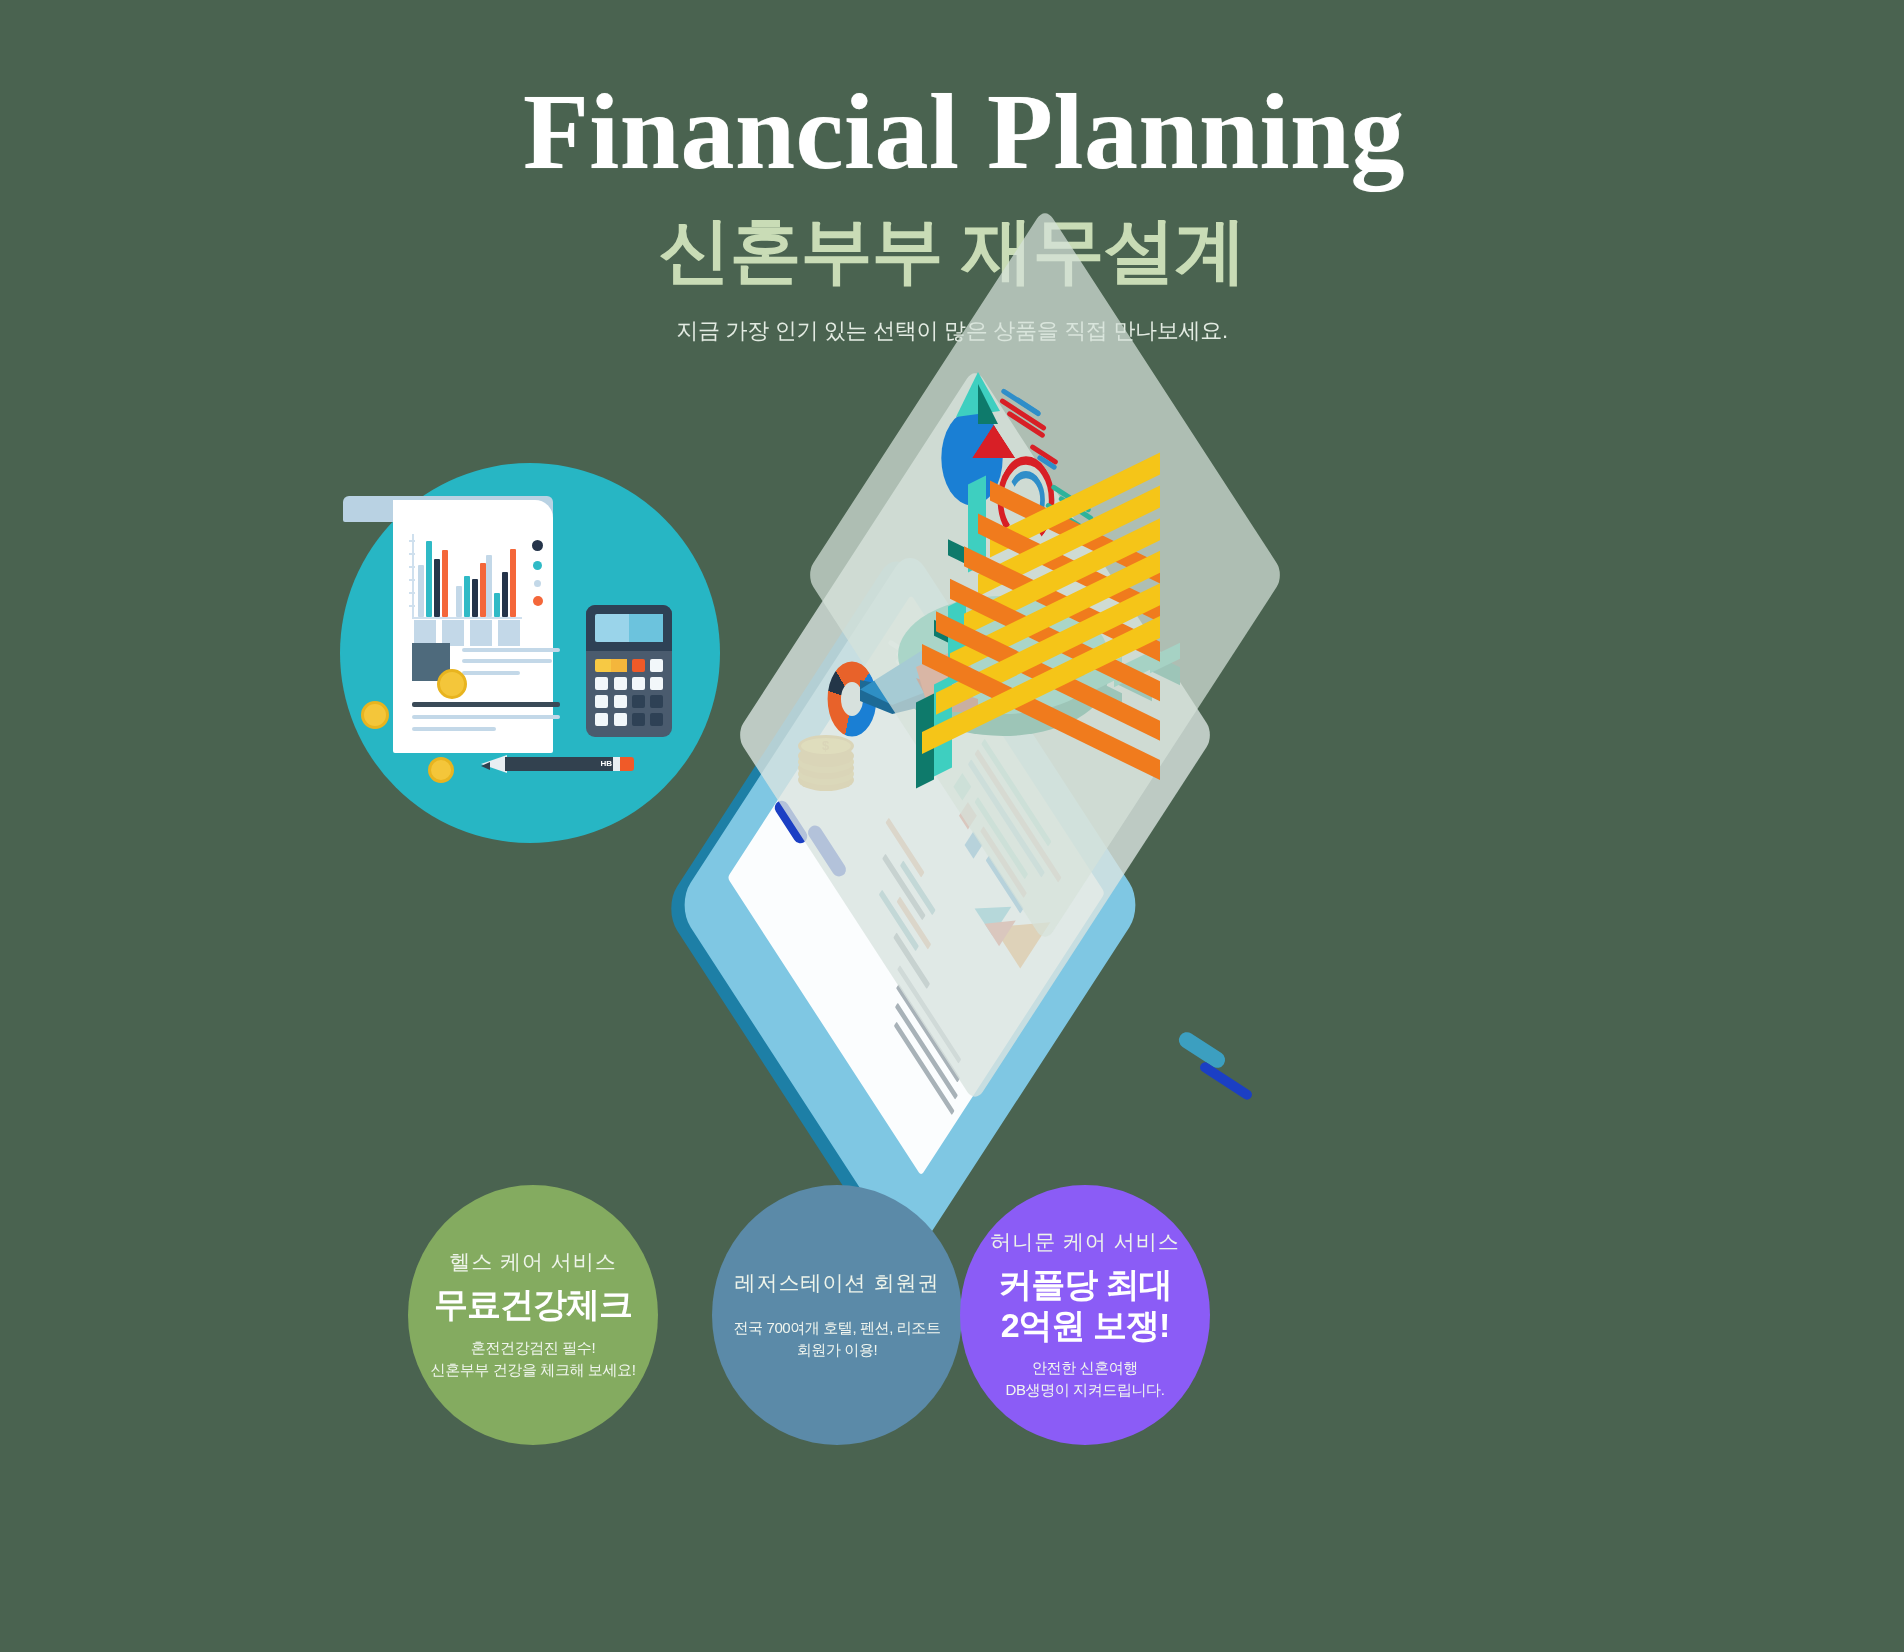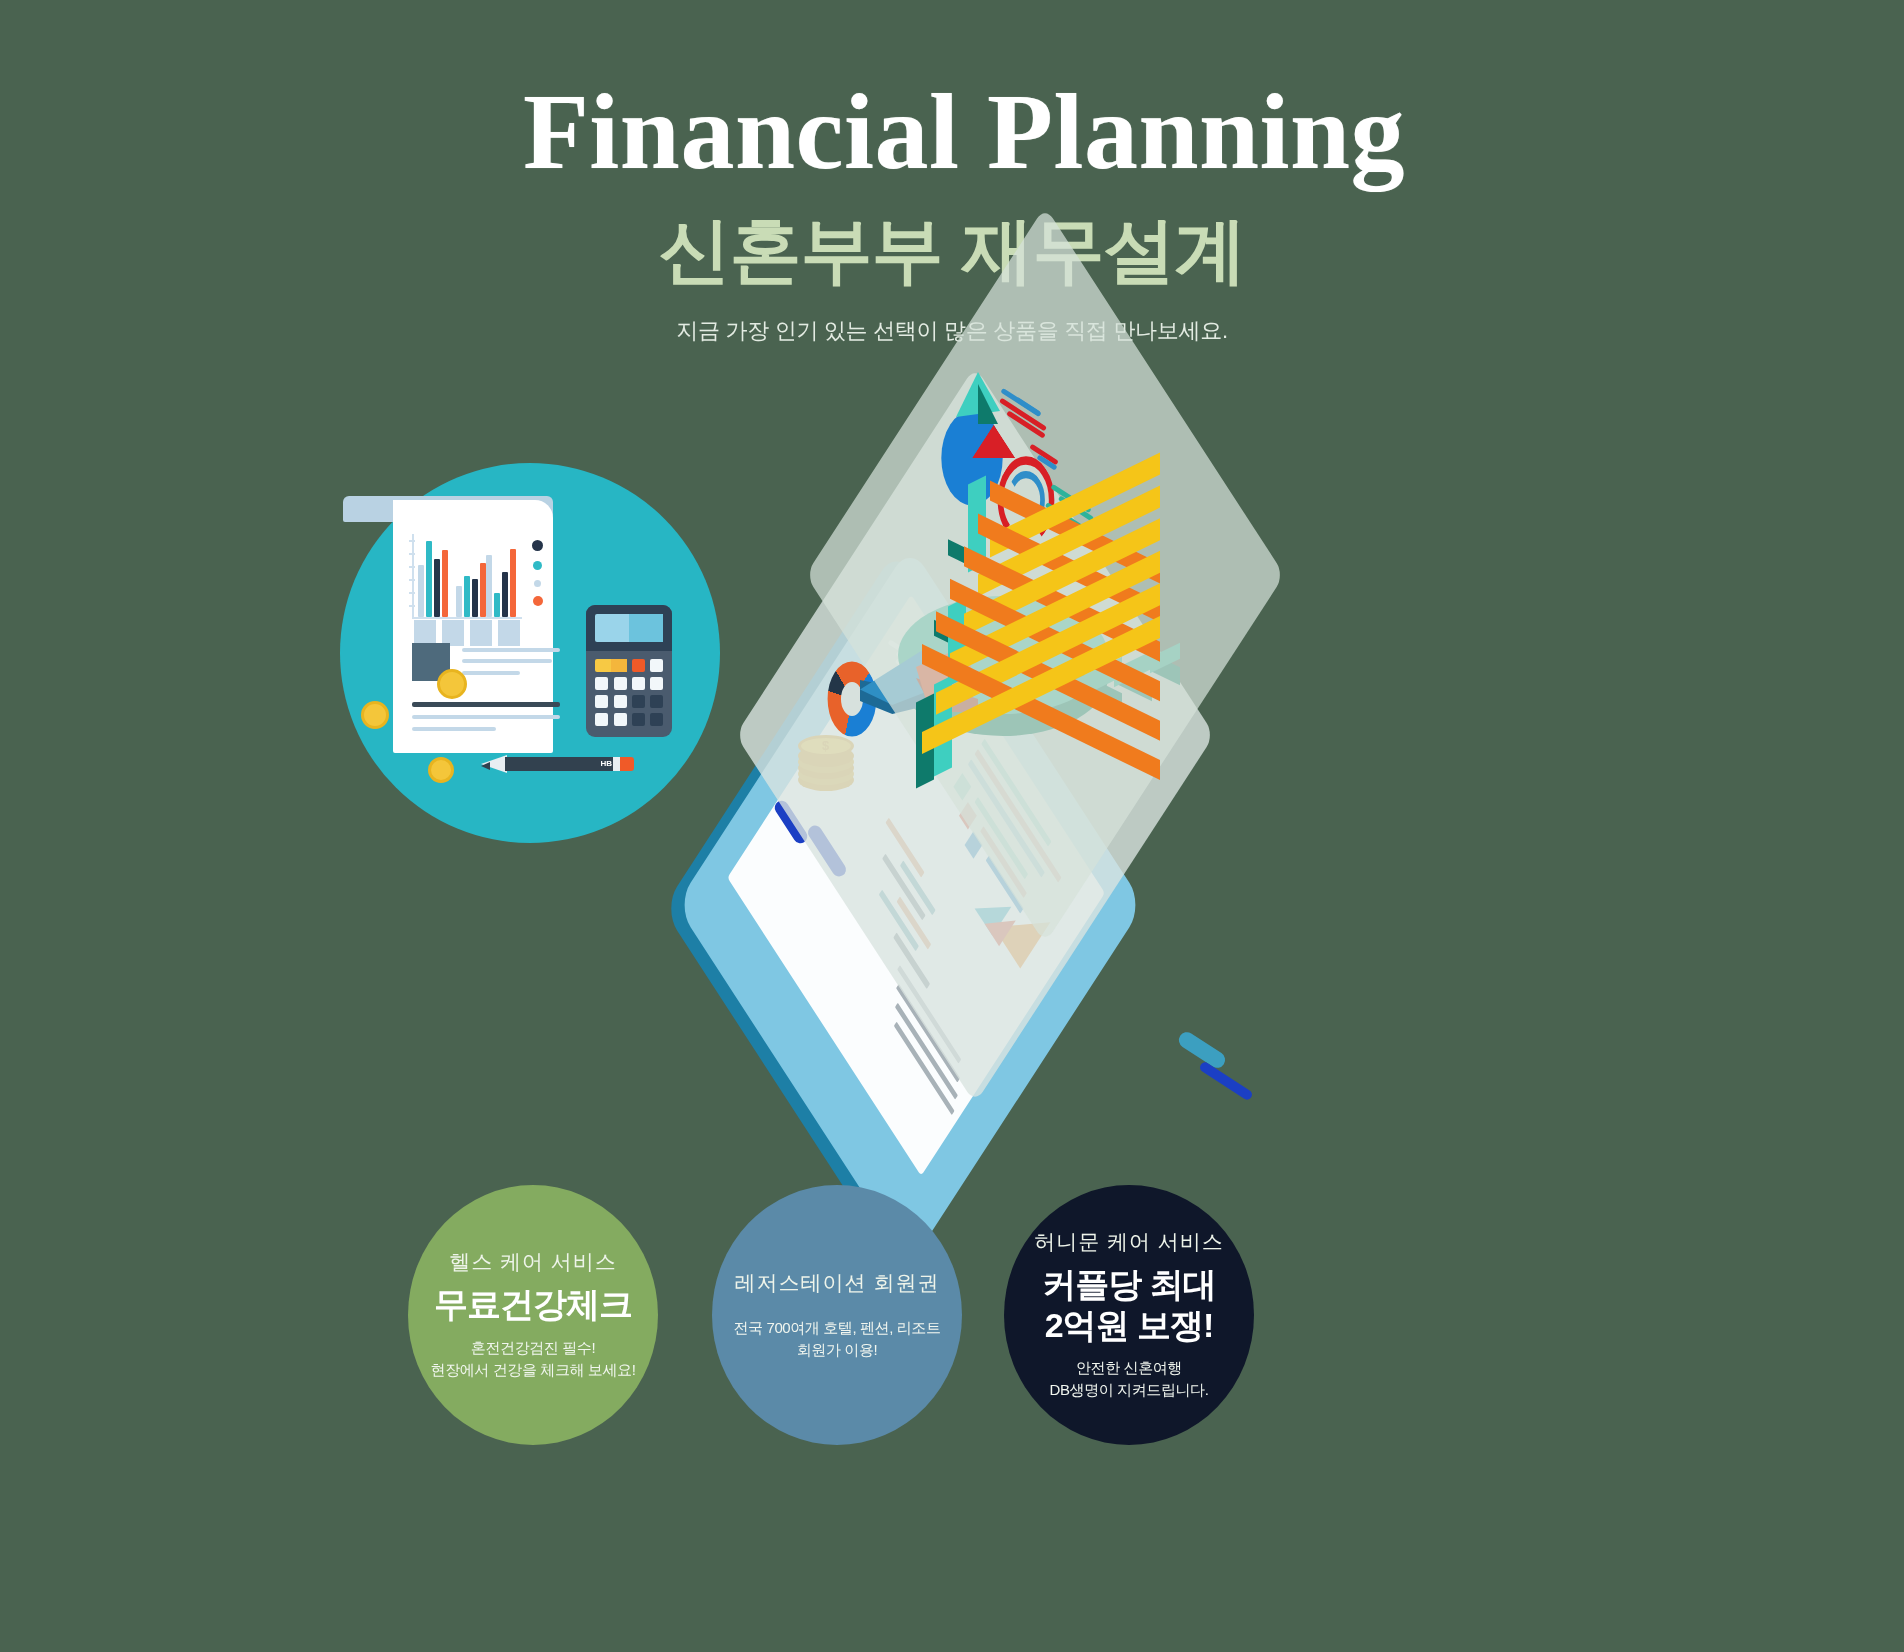--- a/index.html
+++ b/index.html
@@ -128,21 +128,21 @@
 
   
   .badges{position:absolute;left:0;right:0;top:1185px;height:290px;}
   .badge{
     position:absolute;width:250px;height:260px;border-radius:50%;
     text-align:center;color:#ffffff;box-sizing:border-box;
     display:flex;flex-direction:column;align-items:center;justify-content:center;
   }
   .badge.b1{left:408px;background:#84ab60;}
   .badge.b2{left:712px;background:#5b8aa8;}
-  .badge.b3{left:1004px;background:#0f172a;}
+  .badge.b3{left:960px;background:#8b5cf6;}
   .bd-eyebrow{font-size:21px;letter-spacing:1px;color:#eef4ea;margin-bottom:8px;font-weight:400;}
   .bd-title{font-size:34px;font-weight:700;line-height:1.18;letter-spacing:-1px;}
   .bd-desc{font-size:15px;line-height:1.5;margin-top:12px;color:#f1f6ef;letter-spacing:-.4px;}
 </style>
 </head>
 <body>
 
 <div class="stage">
 
   <div class="hdr">
@@ -345,21 +345,21 @@
     <div class="gold-top" style="left:242px;top:374px;width:238px;height:22px;"></div>
   </div>
 
   <div class="badges">
 
     <div class="badge b1">
       <div class="bd-eyebrow">헬스 케어 서비스</div>
       <div class="bd-title">무료건강체크</div>
       <div class="bd-desc">
         <div>혼전건강검진 필수!</div>
-        <div>현장에서 건강을 체크해 보세요!</div>
+        <div>신혼부부 건강을 체크해 보세요!</div>
       </div>
     </div>
 
     <div class="badge b2">
       <div class="bd-eyebrow">레저스테이션 회원권</div>
       <div class="bd-desc">
         <div>전국 700여개 호텔, 펜션, 리조트</div>
         <div>회원가 이용!</div>
       </div>
     </div>

